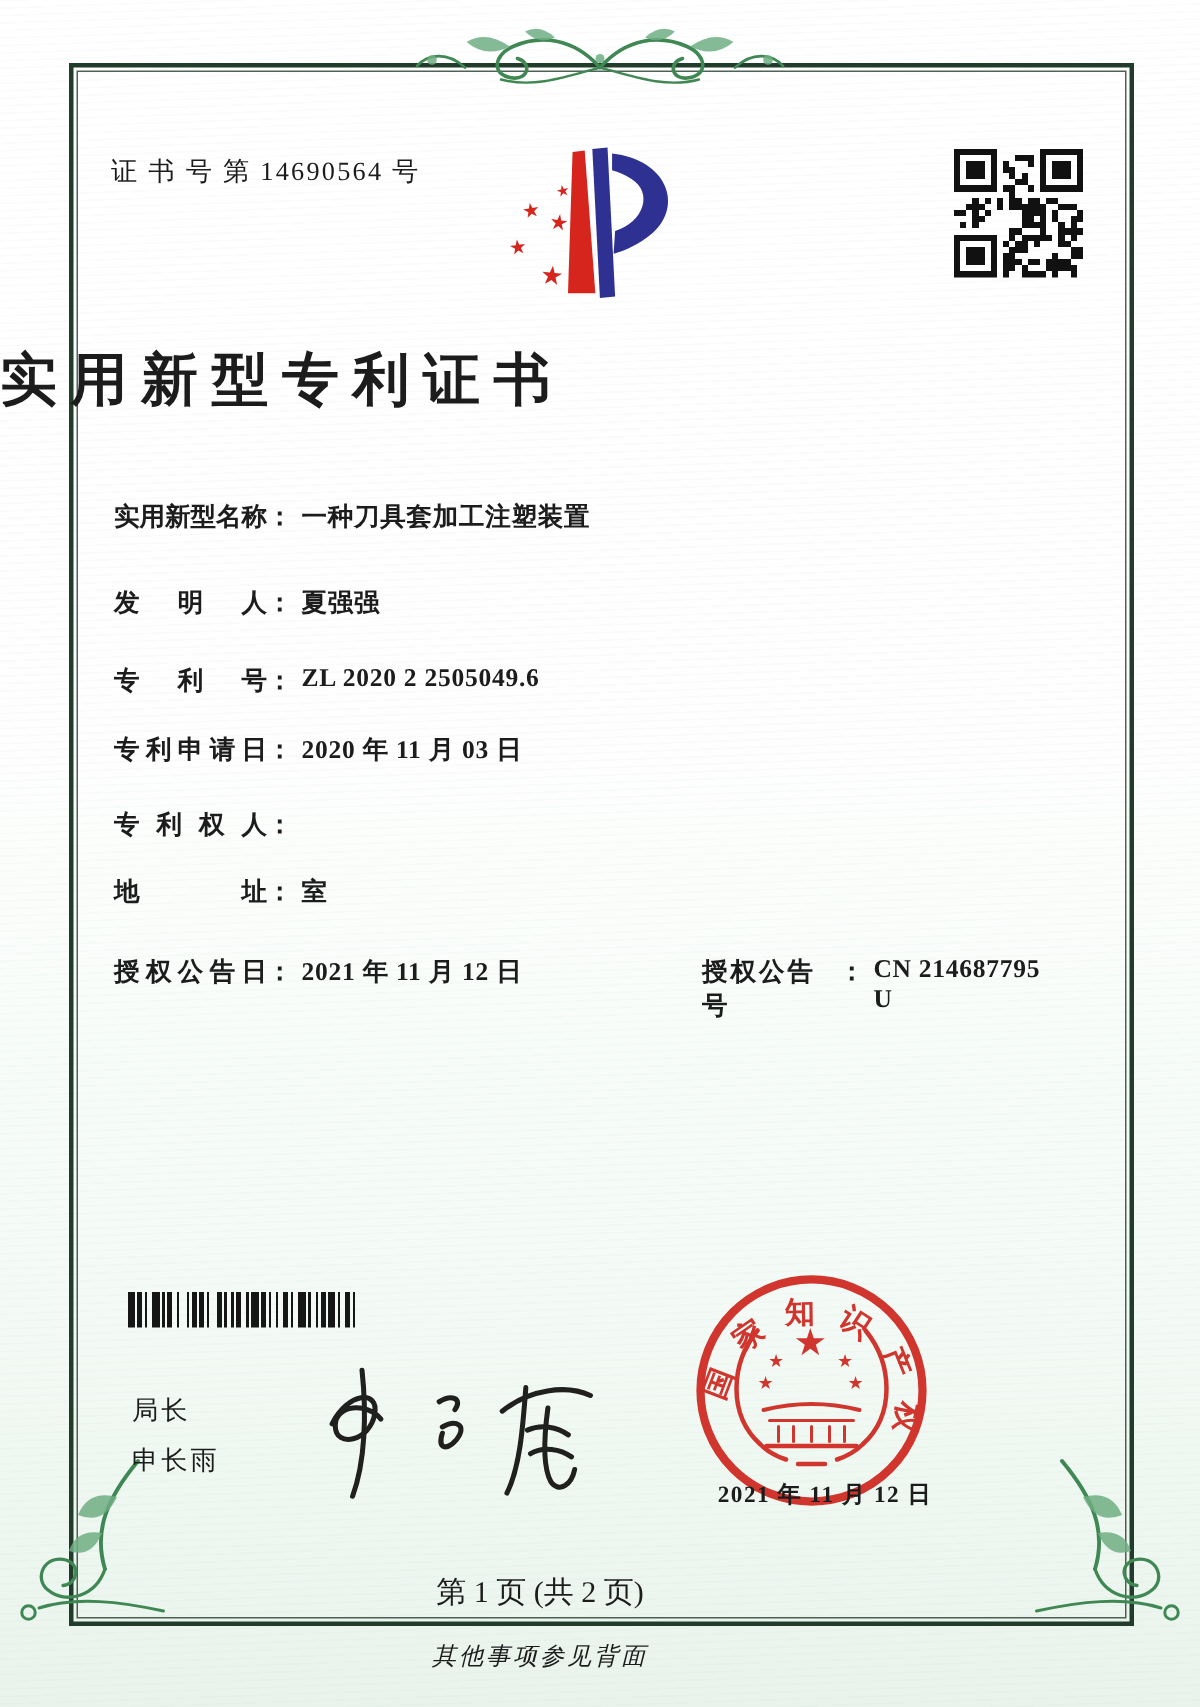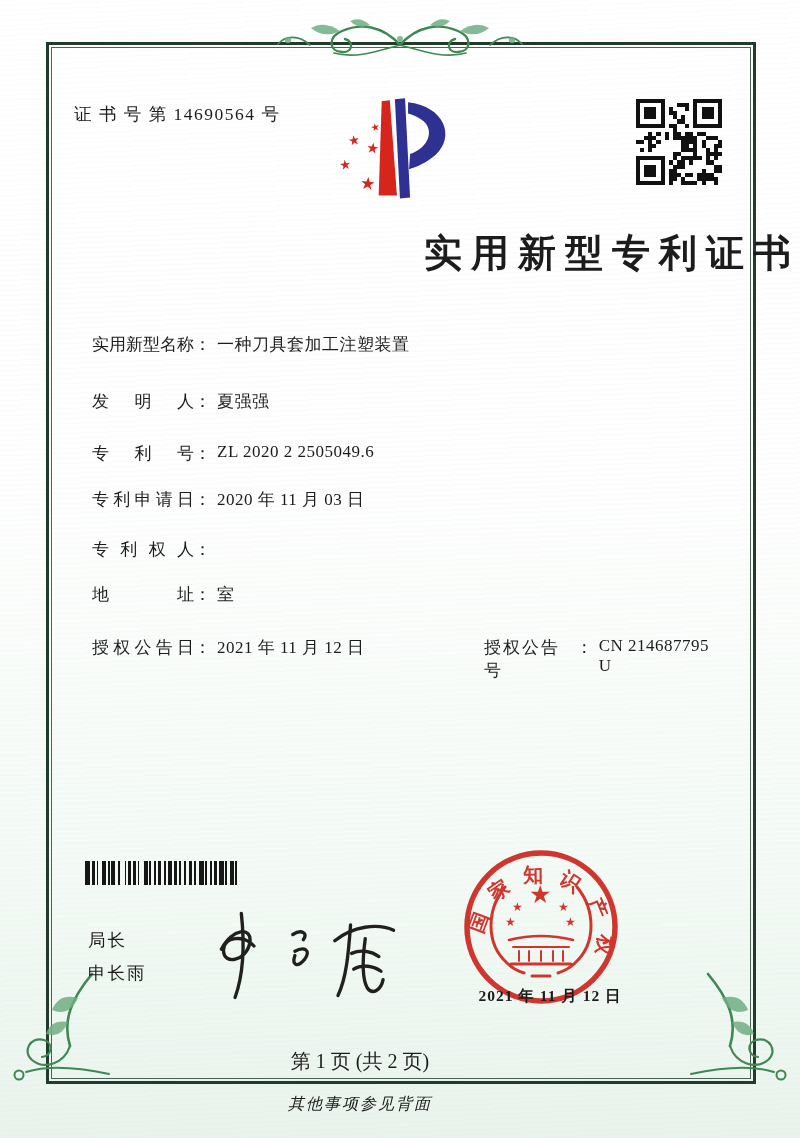--- a/index.html
+++ b/index.html
@@ -18,22 +18,22 @@
     position:absolute;left:46px;top:42px;width:704px;height:1036px;
     border:3px solid var(--border-green,#223c2b);
   }
   .frame::after{
     content:"";position:absolute;inset:2px;border:1px solid var(--border-green,#223c2b);opacity:.8;
   }
   .abs{position:absolute;}
   .cert-no{left:74px;top:102px;font-size:17.5px;letter-spacing:1.5px;}
   .logo{left:328px;top:96px;width:152px;height:112px;}
   .qr{left:636px;top:99px;width:86px;height:86px;}
-  .title{left:0;top:228px;width:800px;text-align:right;font-size:38px;font-weight:bold;letter-spacing:9px;}
-  .row{left:92px;display:flex;align-items:flex-start;font-size:17px;}
+  .title{left:0;top:228px;width:800px;text-align:left;font-size:38px;font-weight:bold;letter-spacing:9px;}
+  .row{left:76px;display:flex;align-items:flex-start;font-size:17px;font-weight:bold;}
   .row .lbl{width:102px;text-align:justify;text-align-last:justify;flex:0 0 102px;}
   .row .colon{margin:0 2px 0 0;}
   .row .val{margin-left:4px;letter-spacing:.5px;}
   .addr-val span{display:block;}
   .grant2{position:absolute;left:375px;top:0;display:flex;font-size:17px;}
   .grant2 .lbl2{letter-spacing:2px;margin-left:17px;}
   .legal{left:88px;top:666px;width:630px;font-size:16.5px;line-height:1.88;font-style:italic;}
   .legal p{margin:0;text-indent:2em;}
   .barcode{left:85px;top:861px;width:210px;height:24px;}
   .director{left:88px;font-size:17.5px;letter-spacing:2px;}

